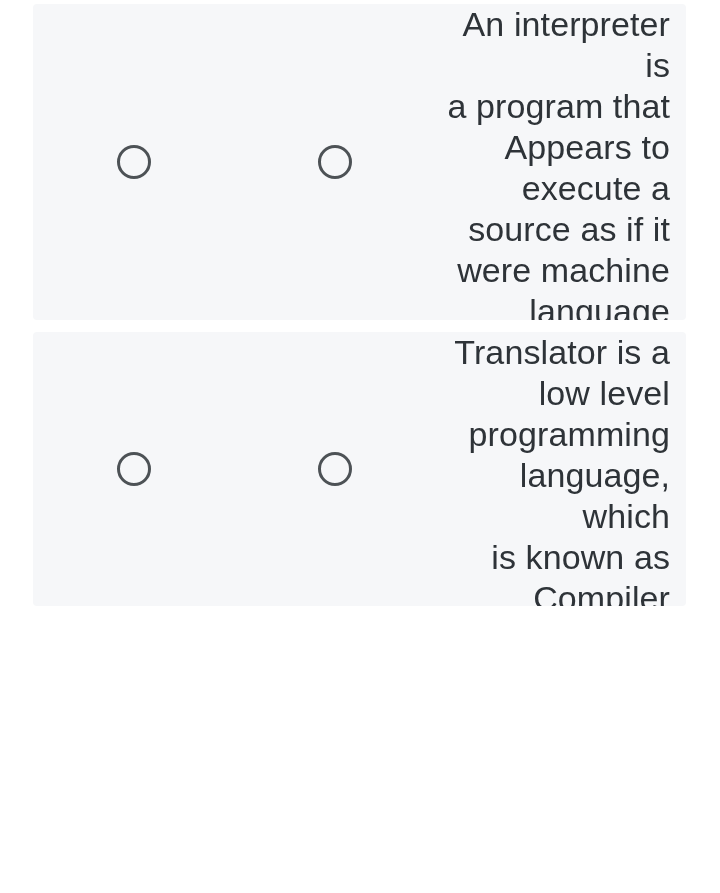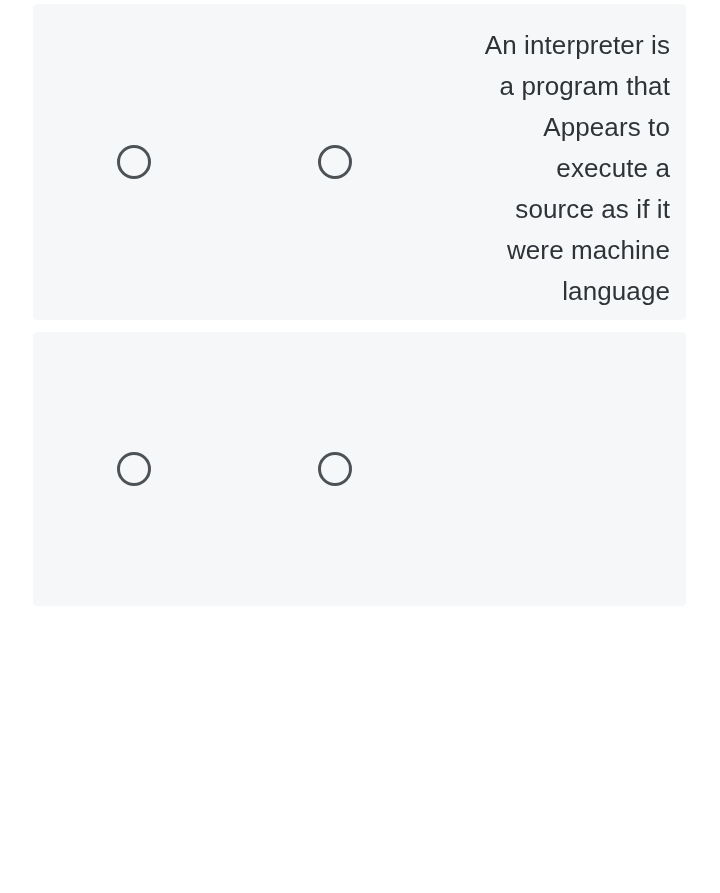--- a/index.html
+++ b/index.html
@@ -63,21 +63,21 @@
     display: flex;
     align-items: center;
     justify-content: flex-end;
     height: 100%;
     padding-right: 16px;
     box-sizing: border-box;
   }
 
   .statement-text {
     color: #2e3338;
-    font-size: 26px;
+    font-size: 34px;
     line-height: 41px;
     text-align: right;
     white-space: pre-line;
     letter-spacing: 0.1px;
     margin-top: 12px;
   }
 </style>
 </head>
 <body>
 
@@ -102,15 +102,23 @@
   </div>
 
 
   <div class="option-card card-3">
     <div class="radio-cell col-a">
       <div class="radio-button" role="radio" aria-checked="false"></div>
     </div>
     <div class="radio-cell col-b">
       <div class="radio-button" role="radio" aria-checked="false"></div>
     </div>
+    <div class="statement-cell">
+      <div class="statement-text">Translator is a
+low level
+programming
+language, which
+is known as
+Compiler</div>
+    </div>
   </div>
 
 </div>
 
 </body></html>

